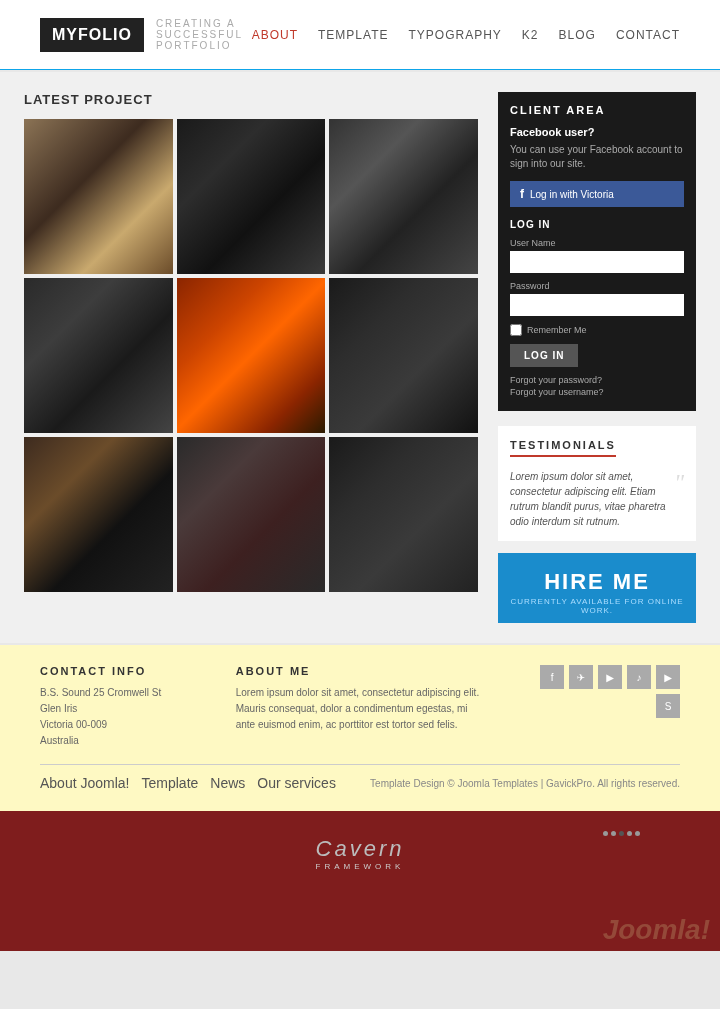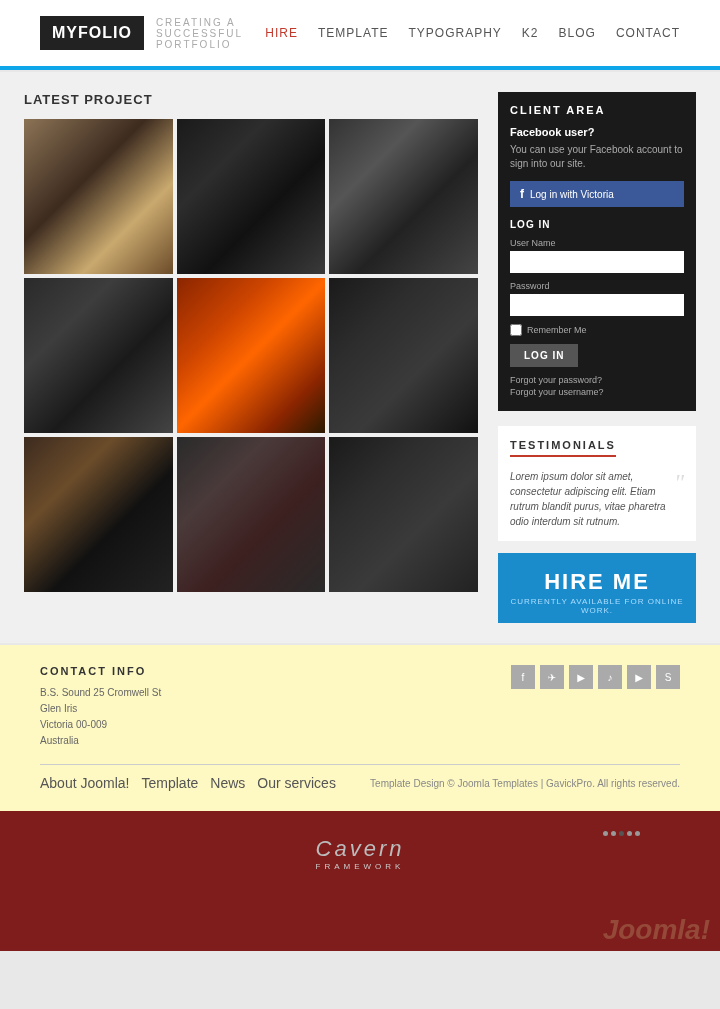--- a/index.html
+++ b/index.html
@@ -6,21 +6,21 @@
     body { background: #e8e8e8; font-family: Arial, sans-serif; font-size: 12px; color: #333; }
 
     
     #header {
       background: #fff;
       padding: 12px 40px;
       height: 70px;
       display: flex;
       align-items: center;
       justify-content: space-between;
-      border-bottom: 4px solid #0ea5e9;
+      border-bottom: 1px solid #0ea5e9;
     }
     #logo-area { display: flex; align-items: center; gap: 12px; }
     #logo-box {
       background: #222;
       color: #fff;
       font-weight: bold;
       font-size: 16px;
       padding: 8px 12px;
       letter-spacing: 1px;
     }
@@ -279,21 +279,21 @@
   </style>
 </head>
 <body>
 
 <div id="header">
   <div id="logo-area">
     <div id="logo-box">MYFOLIO</div>
     <div id="tagline">CREATING A SUCCESSFUL PORTFOLIO</div>
   </div>
   <nav id="nav">
-  <a class="nav-item active">HIRE</a>
+  <a class="nav-item active">ABOUT</a>
       <a class="nav-item">TEMPLATE</a>
       <a class="nav-item">TYPOGRAPHY</a>
       <a class="nav-item">K2</a>
       <a class="nav-item">BLOG</a>
       <a class="nav-item">CONTACT</a>
     </nav>
 </div>
 
 <div id="main-wrapper">
 
@@ -370,20 +370,24 @@
 
 <div id="footer">
   <div id="footer-columns">
     <div id="contact-info-col">
       <div class="footer-section-title">CONTACT INFO</div>
       <div class="footer-text" style="white-space:pre-line;">B.S. Sound 25 Cromwell St
 Glen Iris
 Victoria 00-009
 Australia</div>
     </div>
+    <div id="about-me-col">
+      <div class="footer-section-title">ABOUT ME</div>
+      <div class="footer-text">Lorem ipsum dolor sit amet, consectetur adipiscing elit. Mauris consequat, dolor a condimentum egestas, mi ante euismod enim, ac porttitor est tortor sed felis.</div>
+    </div>
     <div id="social-col">
       <div id="social-icons">
       <div class="social-icon">f</div>
           <div class="social-icon">✈</div>
           <div class="social-icon">▶</div>
           <div class="social-icon">♪</div>
           <div class="social-icon">▶</div>
           <div class="social-icon">S</div>
         </div>
     </div>

